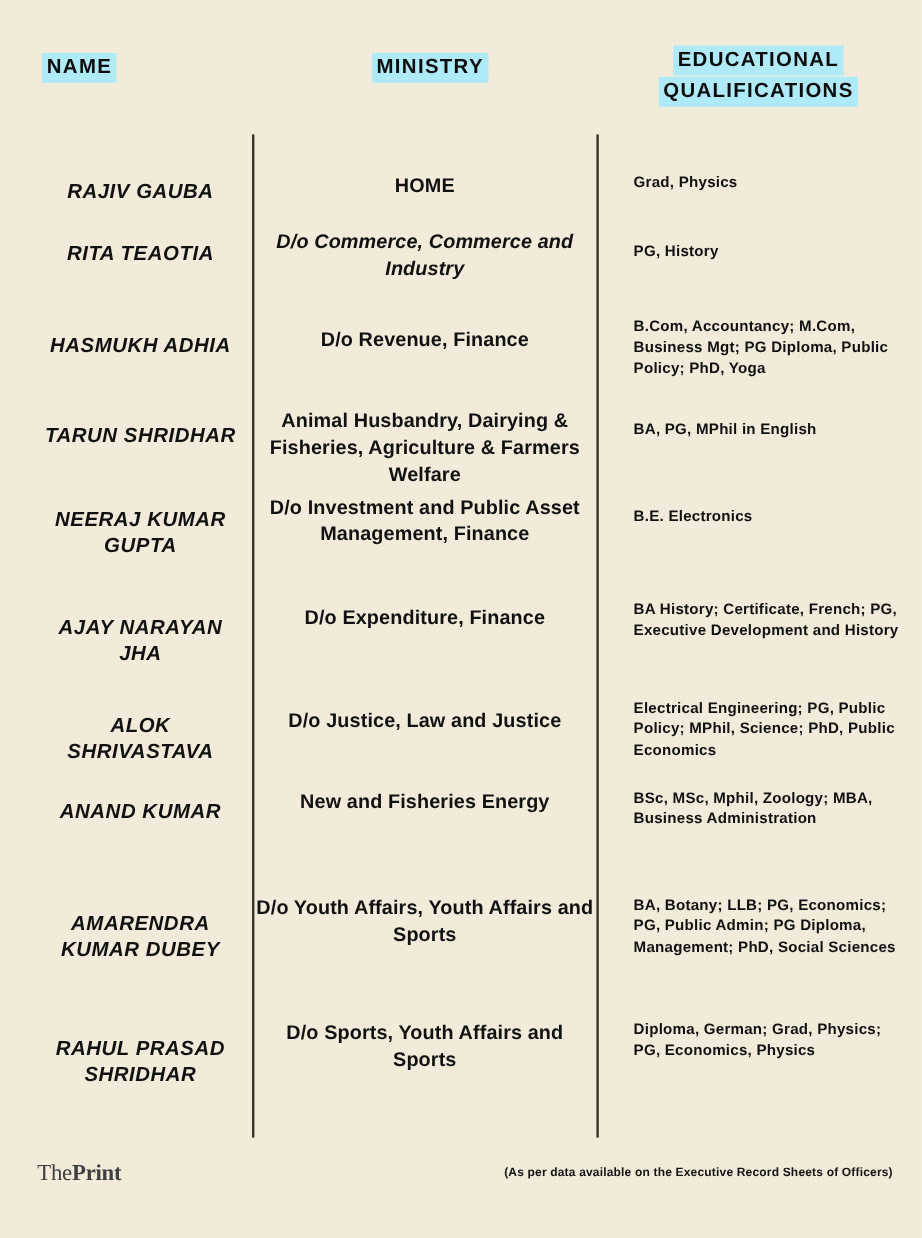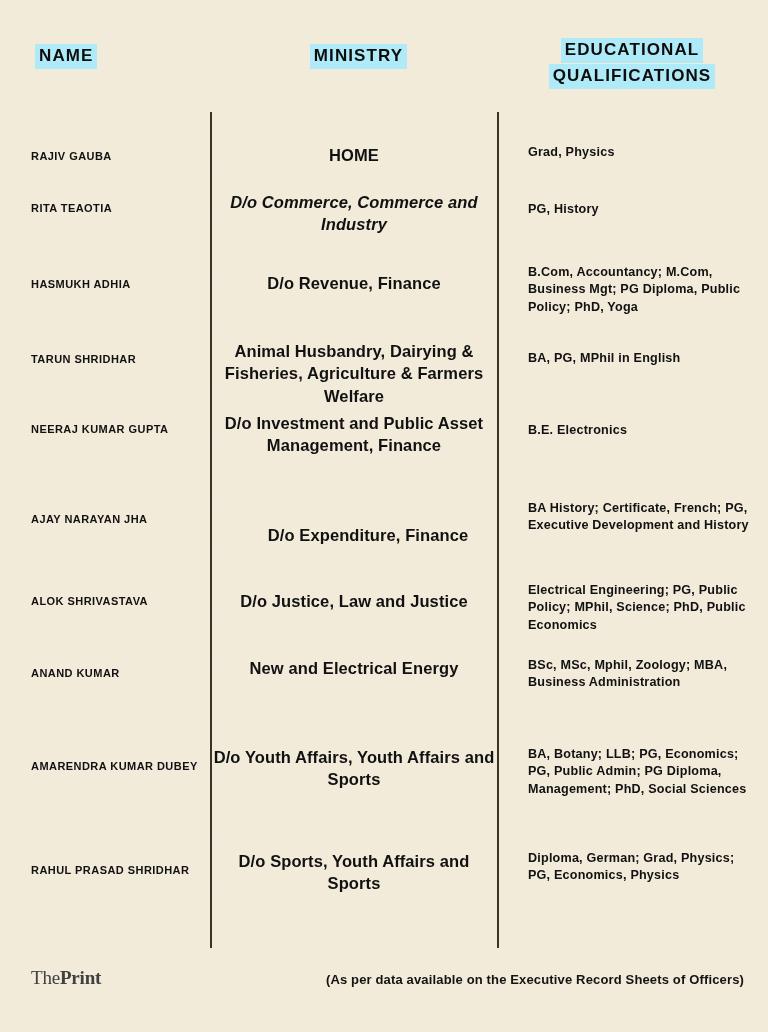--- a/index.html
+++ b/index.html
@@ -87,24 +87,25 @@
   }
   .cell {
     position: absolute;
     top: 0;
     font-weight: bold;
     color: #111111;
   }
   .cell-name {
     left: 31px;
     width: 172px;
-    font-size: 11px;
+    font-size: 17px;
     letter-spacing: .45px;
     line-height: 1.28;
-    text-align: left;
+    text-align: center;
+    font-style: italic;
   }
   .cell-ministry {
     left: 211px;
     width: 286px;
     font-size: 16.5px;
     letter-spacing: .1px;
     line-height: 1.36;
     text-align: center;
   }
   .cell-edu {
@@ -132,21 +133,21 @@
     font-size: 19px;
     color: #404040;
     letter-spacing: -.2px;
   }
   #brand-logo .light { font-weight: normal; }
   #brand-logo .heavy { font-weight: bold; }
   #source-note {
     position: absolute;
     right: 24px;
     top: 17px;
-    font-size: 13px;
+    font-size: 10px;
     font-weight: bold;
     letter-spacing: .15px;
     color: #131313;
     white-space: nowrap;
   }
 </style>
 </head>
 <body>
 
 <div id="paper-grain"></div>
@@ -190,31 +191,31 @@
         <div class="cell cell-ministry" style="top: 0px;">Animal Husbandry, Dairying &amp; Fisheries, Agriculture &amp; Farmers Welfare</div>
         <div class="cell cell-edu" style="top: 10px;">BA, PG, MPhil in English</div>
       </div>
       <div class="row" style="top: 300px;">
         <div class="cell cell-name" style="top: 10px;">NEERAJ KUMAR GUPTA</div>
         <div class="cell cell-ministry" style="top: 0px;">D/o Investment and Public Asset Management, Finance</div>
         <div class="cell cell-edu" style="top: 10px;">B.E. Electronics</div>
       </div>
       <div class="row" style="top: 388px;">
         <div class="cell cell-name" style="top: 12px;">AJAY NARAYAN JHA</div>
-        <div class="cell cell-ministry" style="top: 24px; margin-left: 14px;">D/o Expenditure, Finance</div>
+        <div class="cell cell-ministry" style="top: 4px;">D/o Expenditure, Finance</div>
         <div class="cell cell-edu" style="top: 0px;">BA History; Certificate, French; PG, Executive Development and History</div>
       </div>
       <div class="row" style="top: 470px;">
         <div class="cell cell-name" style="top: 12px;">ALOK SHRIVASTAVA</div>
         <div class="cell cell-ministry" style="top: 8px;">D/o Justice, Law and Justice</div>
         <div class="cell cell-edu" style="top: 0px;">Electrical Engineering; PG, Public Policy; MPhil, Science; PhD, Public Economics</div>
       </div>
       <div class="row" style="top: 545px;">
         <div class="cell cell-name" style="top: 9px;">ANAND KUMAR</div>
-        <div class="cell cell-ministry" style="top: 0px;">New and Electrical Energy</div>
+        <div class="cell cell-ministry" style="top: 0px;">New and Fisheries Energy</div>
         <div class="cell cell-edu" style="top: 0px;">BSc, MSc, Mphil, Zoology; MBA, Business Administration</div>
       </div>
       <div class="row" style="top: 634px;">
         <div class="cell cell-name" style="top: 13px;">AMARENDRA KUMAR DUBEY</div>
         <div class="cell cell-ministry" style="top: 0px;">D/o Youth Affairs, Youth Affairs and Sports</div>
         <div class="cell cell-edu" style="top: 0px;">BA, Botany; LLB; PG, Economics; PG, Public Admin; PG Diploma, Management; PhD, Social Sciences</div>
       </div>
       <div class="row" style="top: 738px;">
         <div class="cell cell-name" style="top: 13px;">RAHUL PRASAD SHRIDHAR</div>
         <div class="cell cell-ministry" style="top: 0px; text-align: center;">D/o Sports, Youth Affairs and Sports</div>

